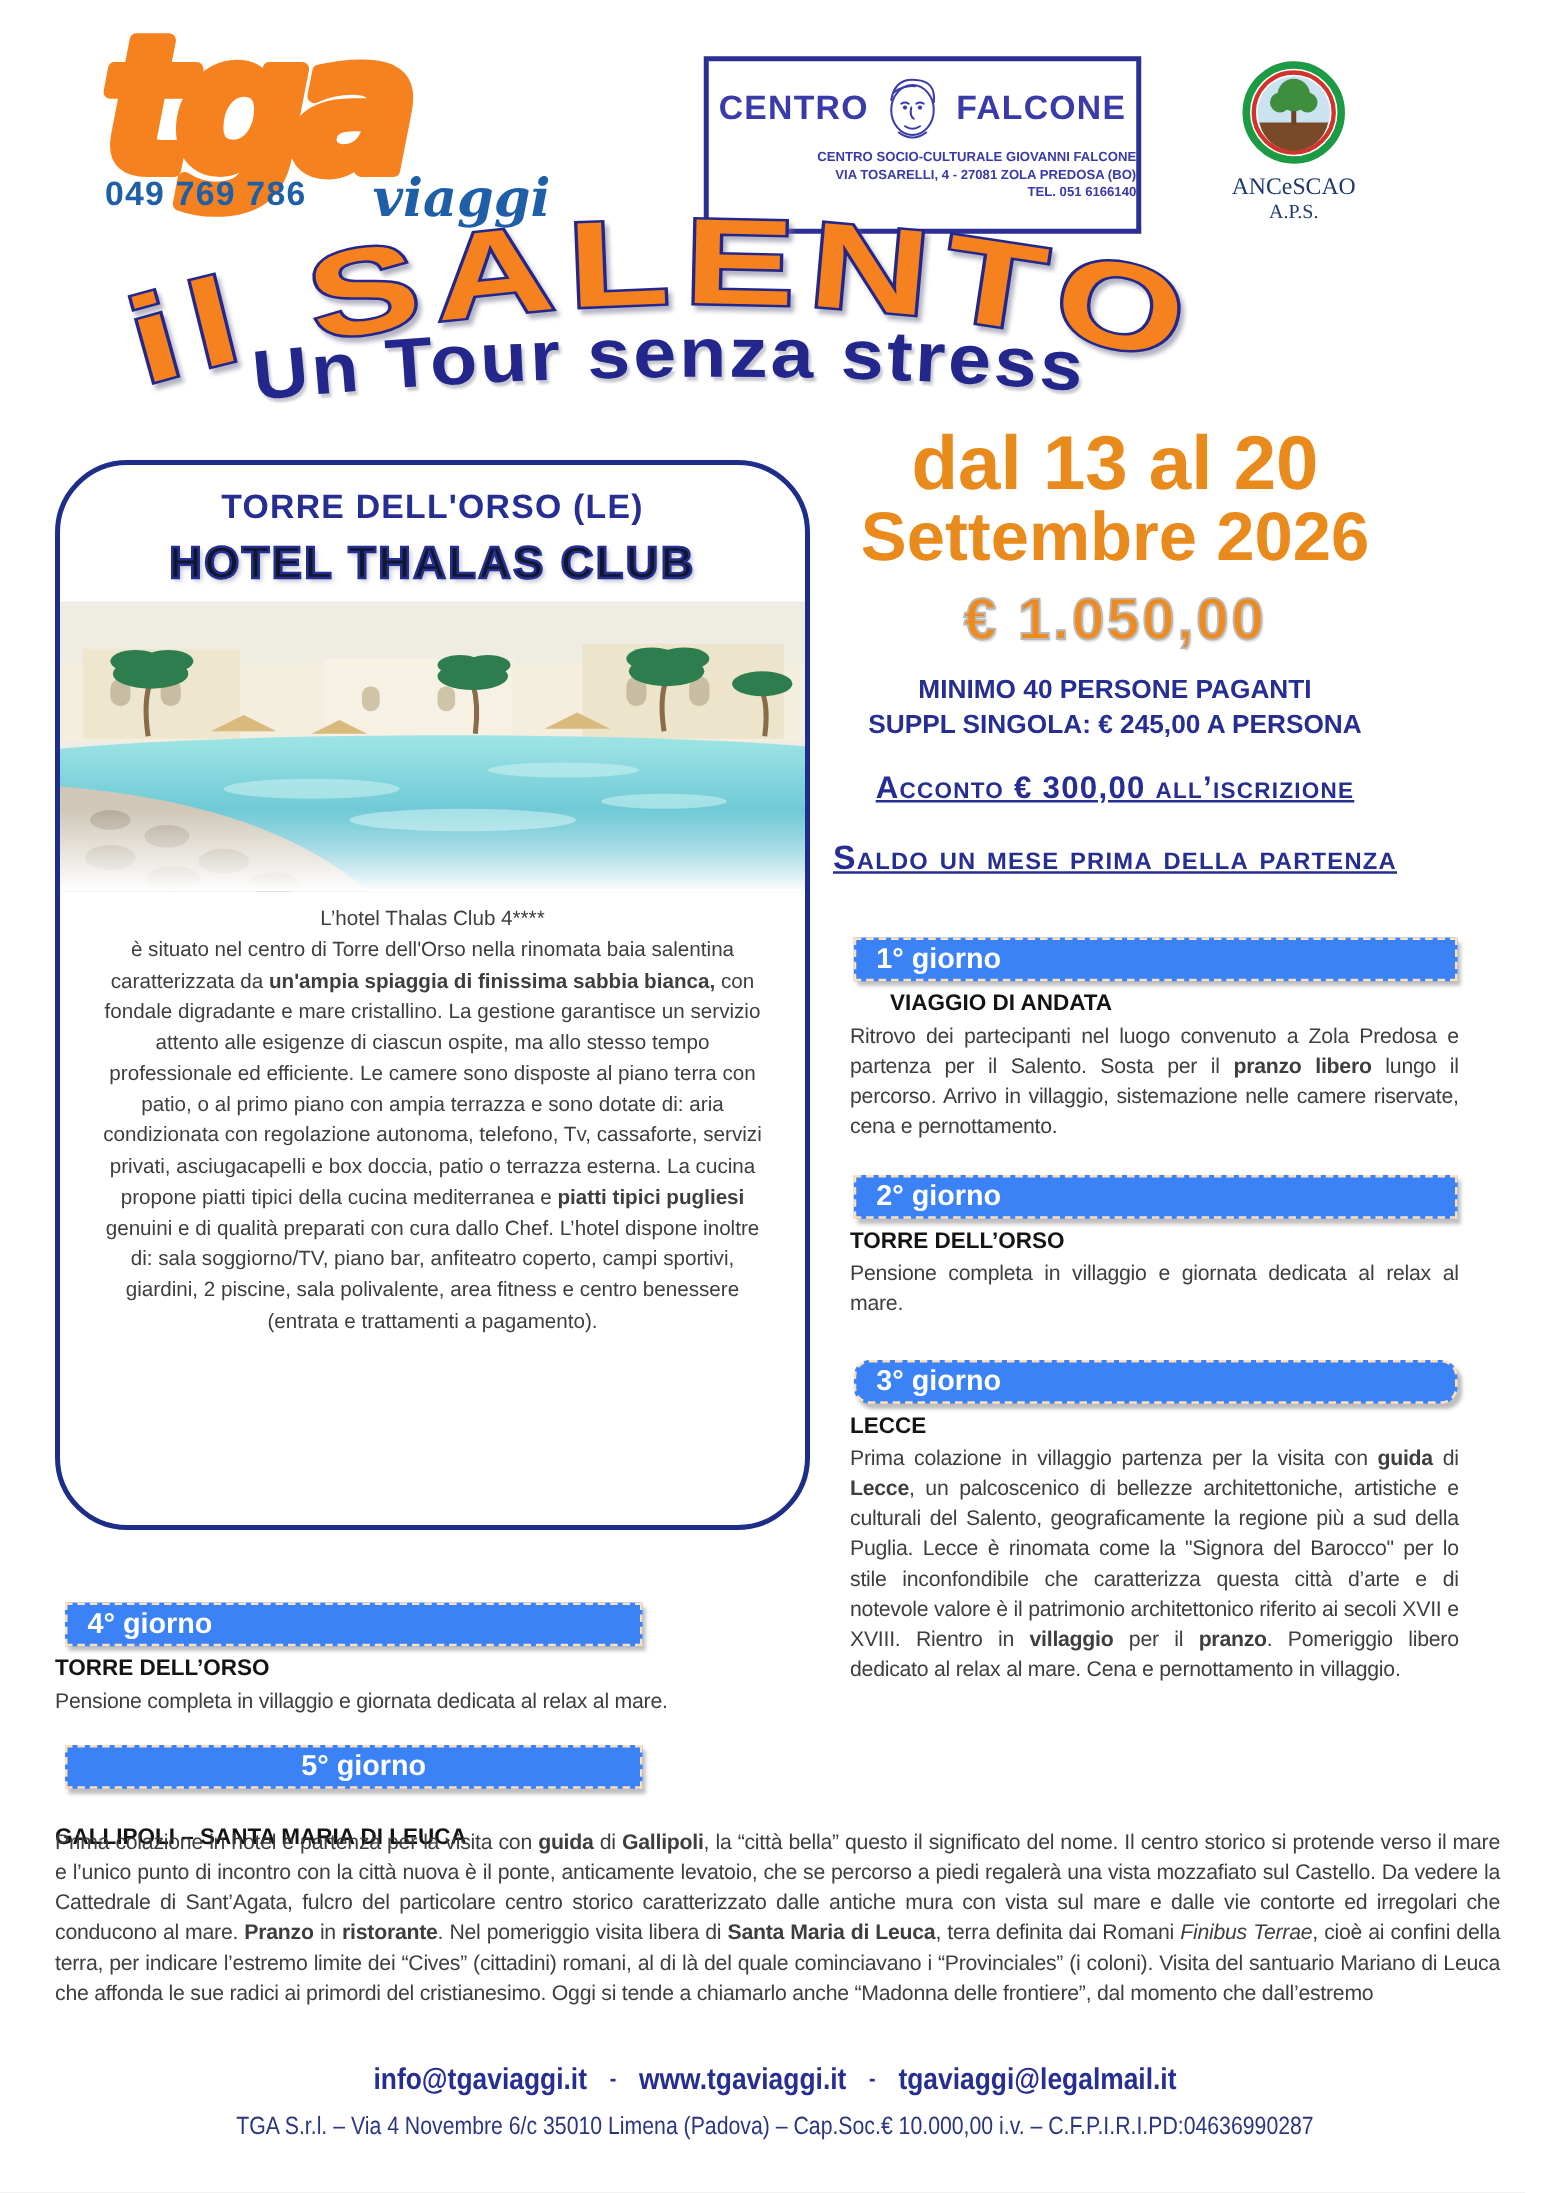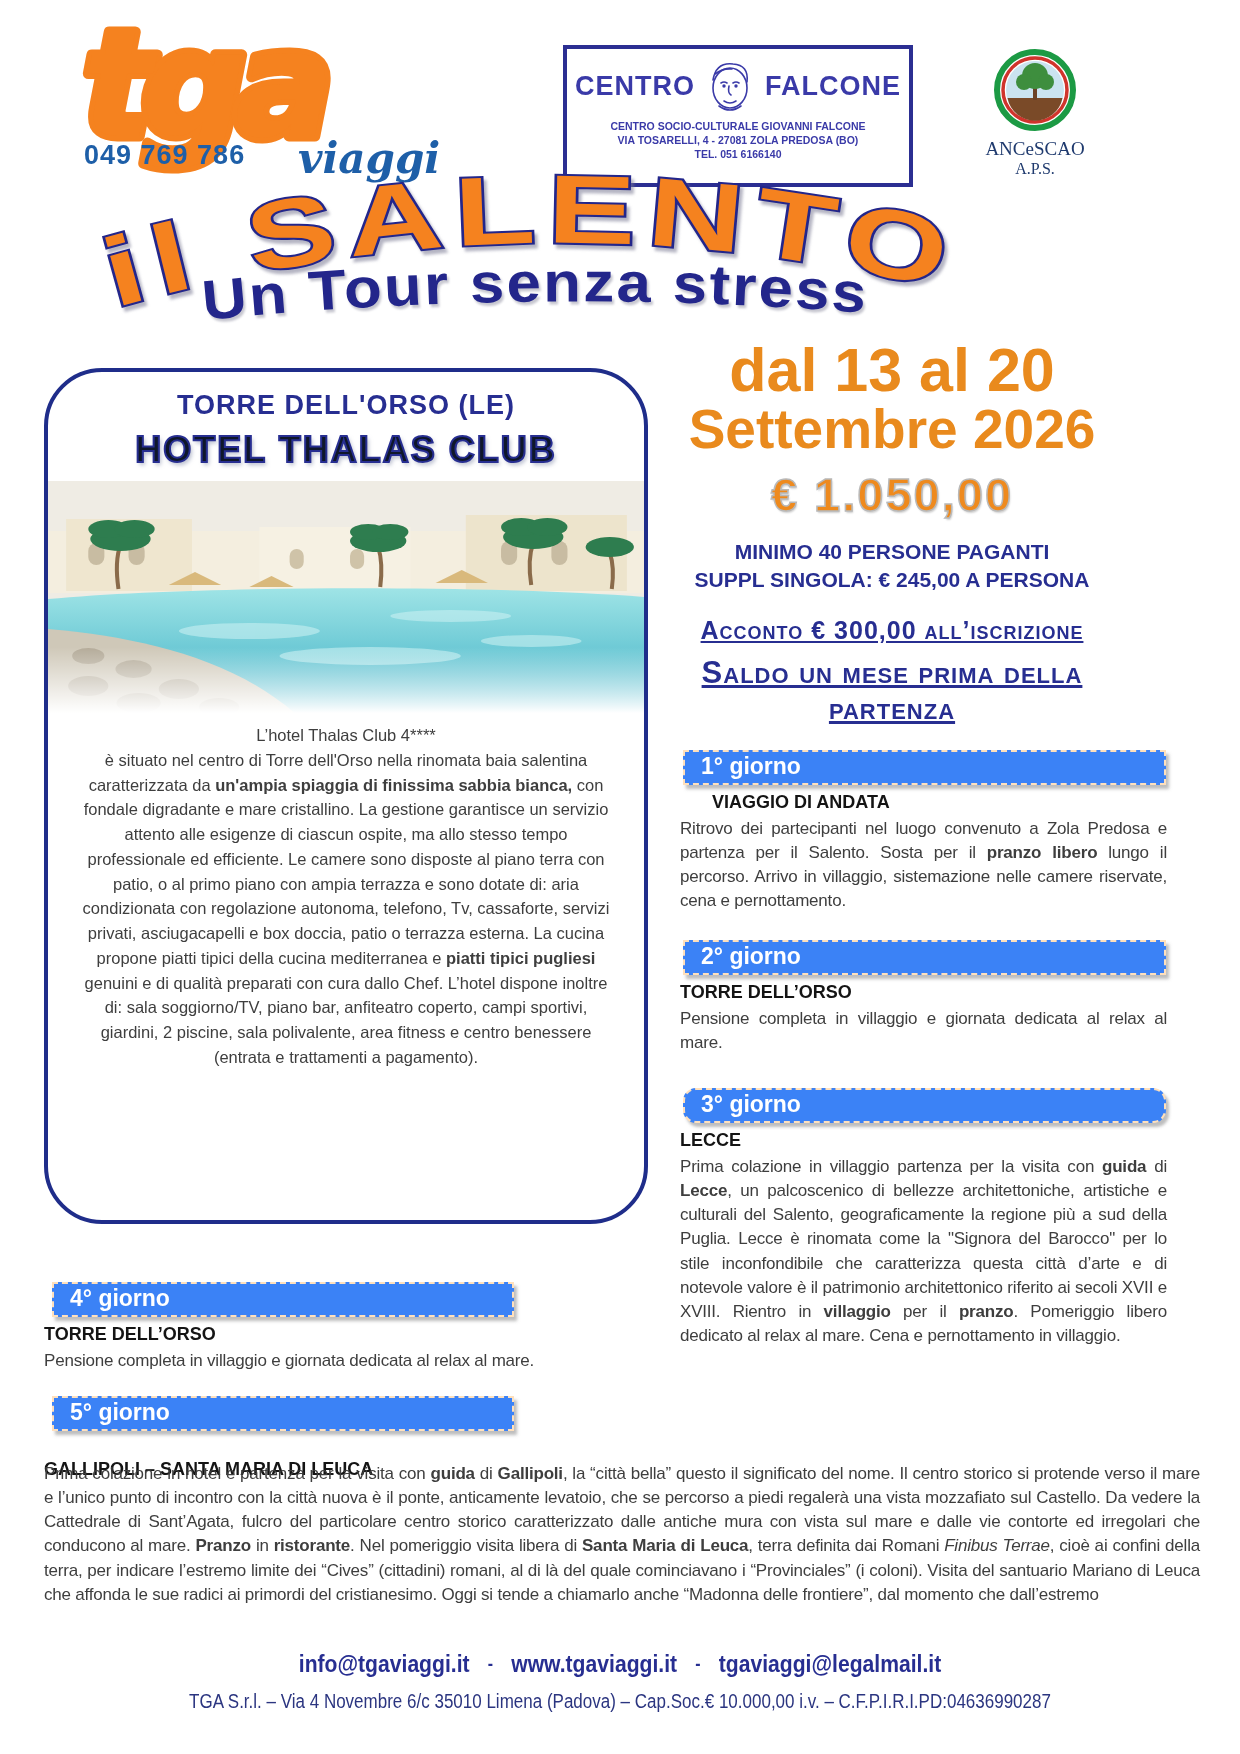--- a/index.html
+++ b/index.html
@@ -11,21 +11,21 @@
   .tga-text{font-family:"DejaVu Sans",sans-serif;font-weight:bold;font-style:italic;
             font-size:148px;fill:#F5821F;stroke:#F5821F;stroke-width:11;
             stroke-linejoin:round;paint-order:stroke;letter-spacing:-12px;}
   .tga-phone{position:absolute;left:84px;top:140px;font-size:27px;font-weight:bold;
              color:#1E5FA8;letter-spacing:1px;}
   .tga-viaggi{position:absolute;left:298px;top:134px;font-size:42px;font-weight:bold;
               font-style:italic;font-family:"DejaVu Serif",serif;color:#1E5FA8;}
 
   .centro-box{position:absolute;left:563px;top:45px;width:350px;height:142px;
               border:4px solid #2B2E92;background:#fff;box-sizing:border-box;
-              text-align:center;padding-top:4px;}
+              text-align:right;padding-top:4px;}
   .centro-title-row{display:flex;align-items:center;justify-content:center;gap:2px;height:66px;}
   .centro-title{font-size:27px;font-weight:bold;color:#3A3AA8;letter-spacing:1px;}
   .centro-line{font-size:10.5px;font-weight:bold;color:#3A3AA8;line-height:1.35;}
 
   .ancescao{position:absolute;left:942px;top:48px;width:186px;text-align:center;}
   .ancescao-name{font-family:"Liberation Serif",serif;font-size:19px;color:#1F3A6E;margin-top:2px;}
   .ancescao-sub{font-family:"Liberation Serif",serif;font-size:16px;color:#1F3A6E;}
 
   
   .main-title{position:absolute;left:100px;top:176px;width:880px;height:160px;overflow:visible;}
@@ -51,33 +51,33 @@
   
   .offer{position:absolute;left:655px;top:340px;width:474px;text-align:center;color:#272E91;}
   .dates1{font-size:61px;font-weight:bold;color:#E98A1D;line-height:1.0;}
   .dates2{font-size:55px;font-weight:bold;color:#E98A1D;line-height:1.05;}
   .price{margin-top:8px;font-size:47px;font-weight:bold;color:#EE8A1E;letter-spacing:2px;
          -webkit-text-stroke:1.5px #B9B9B9;text-shadow:1px 2px 2px #CFCFCF;text-align:center;}
   .offer-min{margin-top:18px;font-size:21px;font-weight:bold;}
   .offer-suppl{margin-top:4px;font-size:21px;font-weight:bold;}
   .offer-acconto{margin-top:24px;font-size:25px;font-weight:bold;font-variant:small-caps;
                  text-decoration:underline;letter-spacing:1px;}
-  .offer-saldo{margin-top:10px;font-size:31px;font-weight:bold;font-variant:small-caps;
+  .offer-saldo{margin-top:26px;font-size:27px;font-weight:bold;font-variant:small-caps;
                text-decoration:underline;letter-spacing:1px;}
 
   
   .day-banner{position:absolute;height:35px;background:#3b82f6;border:2px dashed #FFE0BC;
               box-sizing:border-box;color:#fff;font-size:23px;font-weight:bold;
               line-height:29px;padding-left:16px;
               box-shadow:3px 4px 3px rgba(125,125,125,.5);}
   .b1{left:683px;top:750px;width:483px;}
   .b2{left:683px;top:940px;width:483px;}
   .b3{left:683px;top:1088px;width:483px;border-radius:13px;}
   .b4{left:52px;top:1282px;width:462px;}
-  .b5{left:52px;top:1396px;width:462px;}
+  .b5{left:52px;top:1396px;width:462px;text-align:center;}
 
   .day-head{position:absolute;font-size:18px;font-weight:bold;color:#141414;}
   .h1{left:680px;top:792px;margin-left:32px;}
   .h2{left:680px;top:982px;}
   .h3{left:680px;top:1130px;}
   .h4{left:44px;top:1324px;}
   .h5{left:44px;top:1438px;margin-top:21px;}
 
   .day-para{position:absolute;font-size:17px;line-height:1.42;color:#3E3E3E;
             text-align:justify;letter-spacing:-0.2px;}

